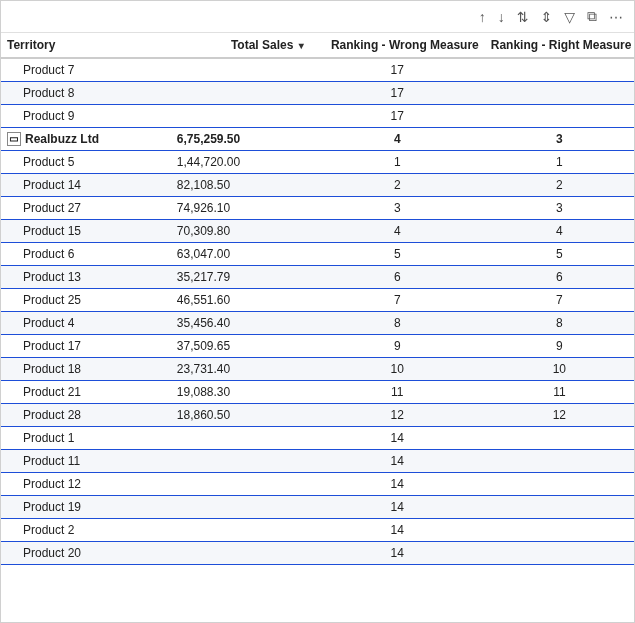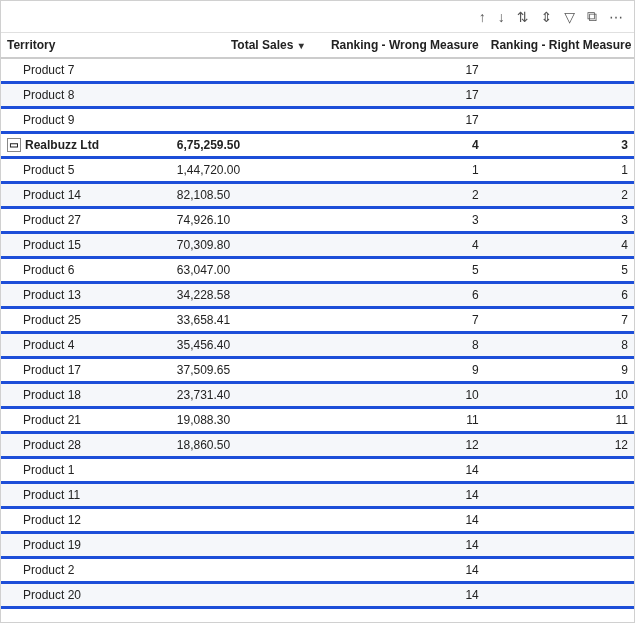--- a/index.html
+++ b/index.html
@@ -67,37 +67,37 @@
     }
     thead th.col-sales-h {
       position: relative;
     }
     .sort-arrow {
       font-size: 10px;
       color: #333;
       margin-left: 2px;
     }
     tbody tr {
-      border-bottom: 3px solid #1d4ed8;
+      border-bottom: 1px solid #1d4ed8;
     }
     tbody tr:nth-child(even) {
       background: #f5f7fa;
     }
     tbody tr:nth-child(odd) {
       background: #fff;
     }
     td {
       padding: 4px 6px;
       color: #222;
       white-space: nowrap;
       overflow: hidden;
       text-overflow: ellipsis;
     }
     td.num { }
-    td.center { text-align: right; }
+    td.center { text-align: center; }
     .indent { padding-left: 22px; }
     .group-row td {
       font-weight: 700;
       background: #fff !important;
     }
     .group-icon {
       display: inline-block;
       width: 14px;
       height: 14px;
       border: 1px solid #888;
@@ -204,27 +204,27 @@
             <td class="center">4</td>
           </tr>
           <tr>
             <td class="indent">Product 6</td>
             <td class="num">63,047.00</td>
             <td class="center">5</td>
             <td class="center">5</td>
           </tr>
           <tr>
             <td class="indent">Product 13</td>
-            <td class="num">34,228.58</td>
+            <td class="num">35,217.79</td>
             <td class="center">6</td>
             <td class="center">6</td>
           </tr>
           <tr>
             <td class="indent">Product 25</td>
-            <td class="num">33,658.41</td>
+            <td class="num">46,551.60</td>
             <td class="center">7</td>
             <td class="center">7</td>
           </tr>
           <tr>
             <td class="indent">Product 4</td>
             <td class="num">35,456.40</td>
             <td class="center">8</td>
             <td class="center">8</td>
           </tr>
           <tr>

